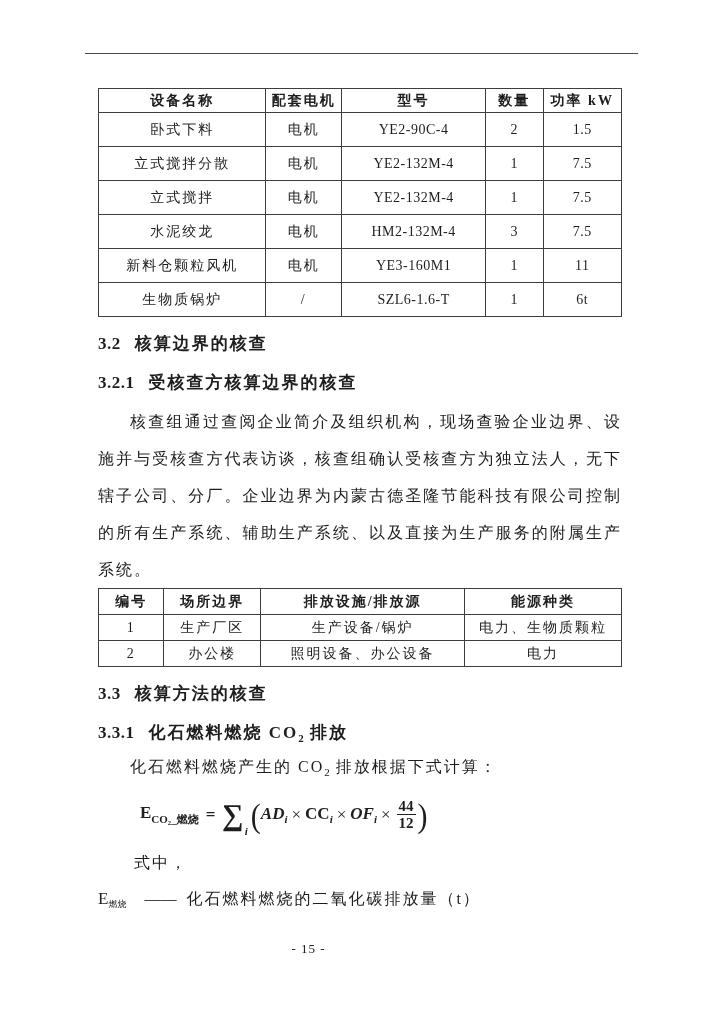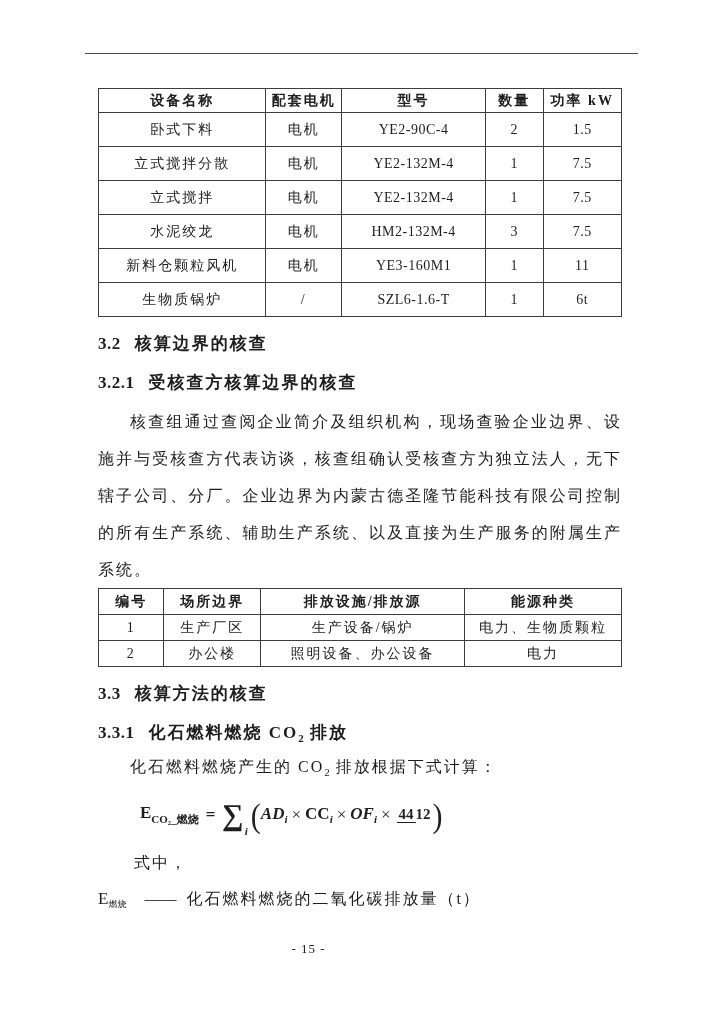--- a/index.html
+++ b/index.html
@@ -111,21 +111,21 @@
     align-items: center;
   }
   .formula .lhs-sub { font-size: 11px; vertical-align: -5px; letter-spacing: 0; }
   .formula .eq { margin: 0 7px; }
   .formula .sum { font-size: 30px; font-weight: bold; line-height: 1; }
   .formula .sum-i { font-size: 11px; font-style: italic; align-self: flex-end; margin: 0 3px 2px 1px; }
   .formula .bigp { font-size: 30px; font-weight: normal; line-height: 1; transform: scaleY(1.15); }
   .formula .var { font-style: italic; }
   .formula .vsub { font-size: 11px; font-style: italic; vertical-align: -4px; }
   .formula .times { margin: 0 4px; font-weight: normal; }
-  .frac { display: inline-flex; flex-direction: row; text-align: center; vertical-align: middle; font-size: 15px; line-height: 1.1; margin: 0 2px; }
+  .frac { display: inline-flex; flex-direction: column; text-align: center; vertical-align: middle; font-size: 15px; line-height: 1.1; margin: 0 2px; }
   .frac .num { border-bottom: 1.5px solid #1e1e1e; padding: 0 2px; }
   .where-label { margin-top: 14px; font-size: 16px; letter-spacing: 2px; padding-left: 36px; }
   .e-def { margin-top: 15px; font-size: 16px; letter-spacing: 2px; }
   .e-def .sym { font-size: 17px; letter-spacing: 0; }
   .e-def .sym-sub { font-size: 9px; vertical-align: -3px; letter-spacing: 0; }
   .e-def .dash { margin: 0 10px 0 18px; letter-spacing: 0; }
   
   .page-footer {
     position: absolute;
     top: 941px;

